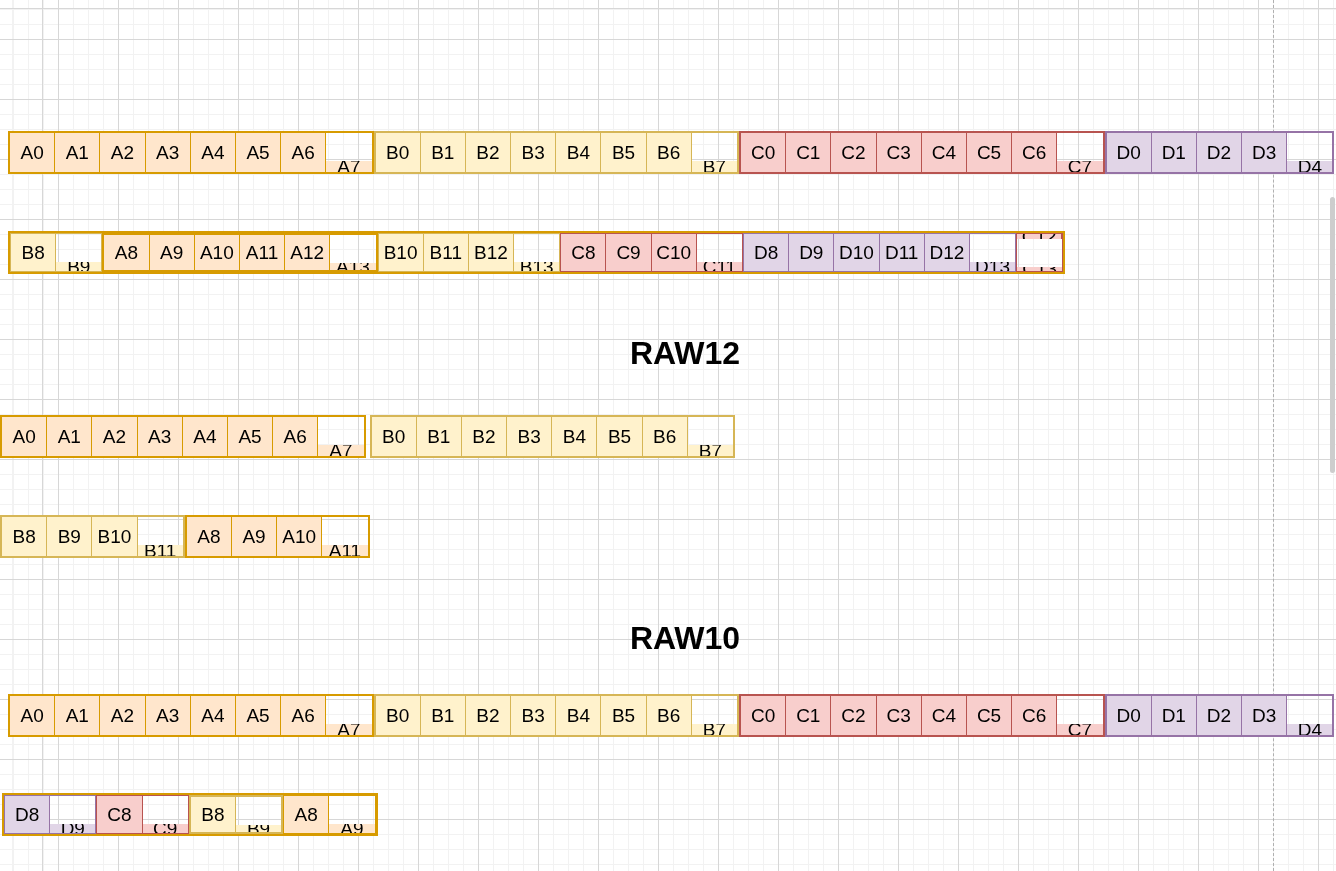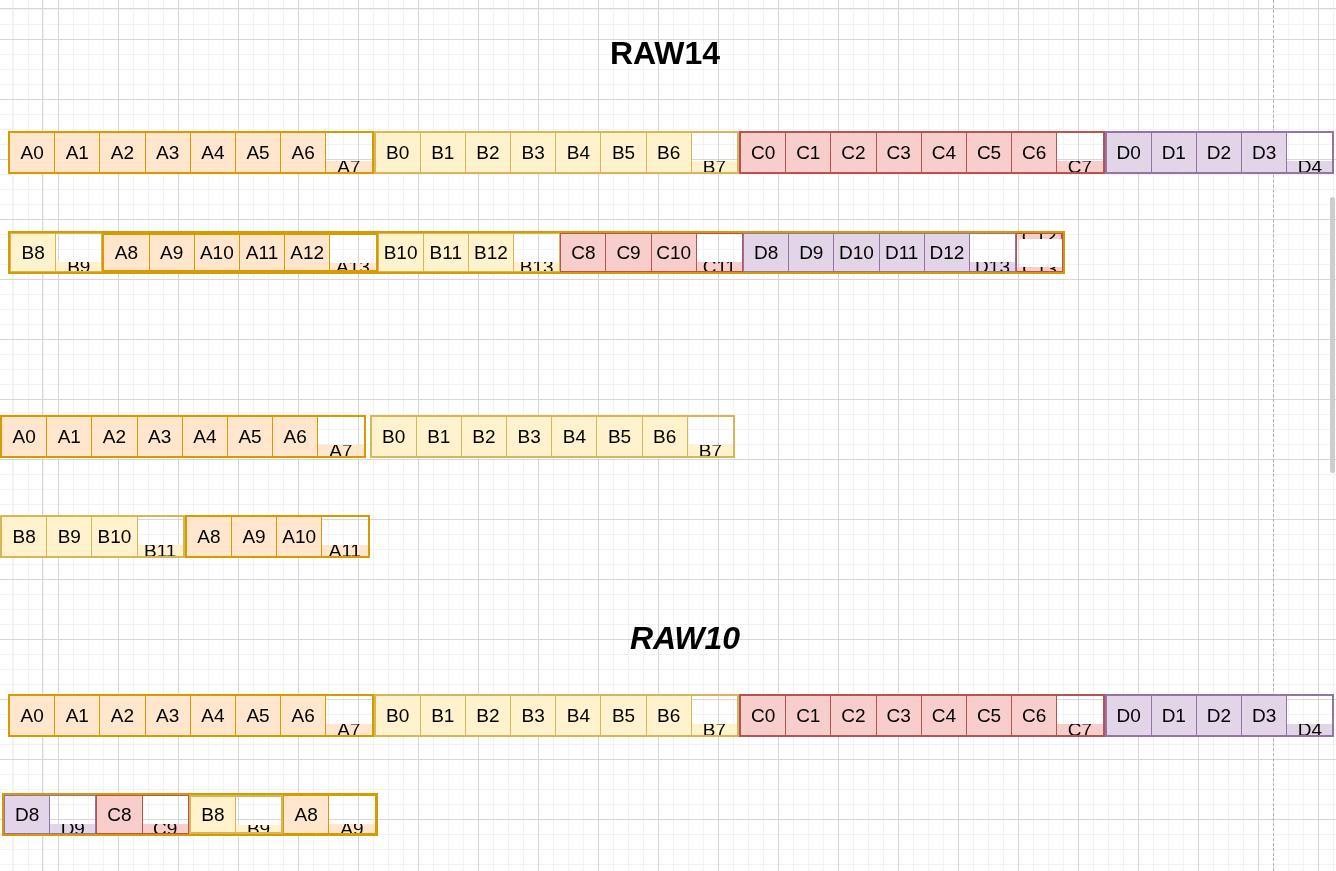--- a/index.html
+++ b/index.html
@@ -21,21 +21,21 @@
     width:220px;
     text-align:center;
     font-weight:bold;
     font-size:32px;
     line-height:1.1;
     color:#000;
     white-space:nowrap;
   }
   #t14{left:555px;top:36px;}
   #t12{left:575px;top:336px;}
-  #t10{left:575px;top:621px;font-style:italic;}
+  #t10{left:575px;top:621px;}
   .row{
     position:absolute;
     display:flex;
     height:43px;
     align-items:stretch;
   }
   .row.outer{
     border:2px solid #D79B00;
     box-sizing:border-box;
   }
@@ -79,21 +79,20 @@
     background:#cdcdcd;
     border-radius:3px;
   }
 </style>
 </head>
 <body>
 
 <div id="canvas">
   <div id="page-guide"></div>
 
-  <div class="title" id="t14">RAW14</div>
   <div class="row" id="r14r1">
       <div class="group" style="border-color: rgb(215, 155, 0);">
         <div class="cell" style="background-color: rgb(255, 230, 204); border-right-color: rgb(215, 155, 0);">A0</div>
         <div class="cell" style="background-color: rgb(255, 230, 204); border-right-color: rgb(215, 155, 0);">A1</div>
         <div class="cell" style="background-color: rgb(255, 230, 204); border-right-color: rgb(215, 155, 0);">A2</div>
         <div class="cell" style="background-color: rgb(255, 230, 204); border-right-color: rgb(215, 155, 0);">A3</div>
         <div class="cell" style="background-color: rgb(255, 230, 204); border-right-color: rgb(215, 155, 0);">A4</div>
         <div class="cell" style="background-color: rgb(255, 230, 204); border-right-color: rgb(215, 155, 0);">A5</div>
         <div class="cell" style="background-color: rgb(255, 230, 204); border-right-color: rgb(215, 155, 0);">A6</div>
         <div class="cell last" style="background-color: rgb(255, 230, 204); border-right-color: rgb(215, 155, 0);">A7</div>
@@ -158,20 +157,21 @@
         <div class="cell" style="background-color: rgb(225, 213, 231); border-right-color: rgb(150, 115, 166);">D11</div>
         <div class="cell" style="background-color: rgb(225, 213, 231); border-right-color: rgb(150, 115, 166);">D12</div>
         <div class="cell last" style="background-color: rgb(225, 213, 231); border-right-color: rgb(150, 115, 166);">D13</div>
       </div>
       <div class="group" style="border-color: rgb(184, 84, 80); flex-direction: column;">
         <div class="cell" style="background-color: rgb(248, 206, 204); border-right-color: rgb(184, 84, 80);">C12</div>
         <div class="cell last" style="background-color: rgb(248, 206, 204); border-right-color: rgb(184, 84, 80);">C13</div>
       </div>
     </div>
 
+  <div class="title" id="t12">RAW12</div>
   <div class="row" id="r12r1">
       <div class="group" style="border-color: rgb(215, 155, 0);">
         <div class="cell" style="background-color: rgb(255, 230, 204); border-right-color: rgb(215, 155, 0);">A0</div>
         <div class="cell" style="background-color: rgb(255, 230, 204); border-right-color: rgb(215, 155, 0);">A1</div>
         <div class="cell" style="background-color: rgb(255, 230, 204); border-right-color: rgb(215, 155, 0);">A2</div>
         <div class="cell" style="background-color: rgb(255, 230, 204); border-right-color: rgb(215, 155, 0);">A3</div>
         <div class="cell" style="background-color: rgb(255, 230, 204); border-right-color: rgb(215, 155, 0);">A4</div>
         <div class="cell" style="background-color: rgb(255, 230, 204); border-right-color: rgb(215, 155, 0);">A5</div>
         <div class="cell" style="background-color: rgb(255, 230, 204); border-right-color: rgb(215, 155, 0);">A6</div>
         <div class="cell last" style="background-color: rgb(255, 230, 204); border-right-color: rgb(215, 155, 0);">A7</div>

